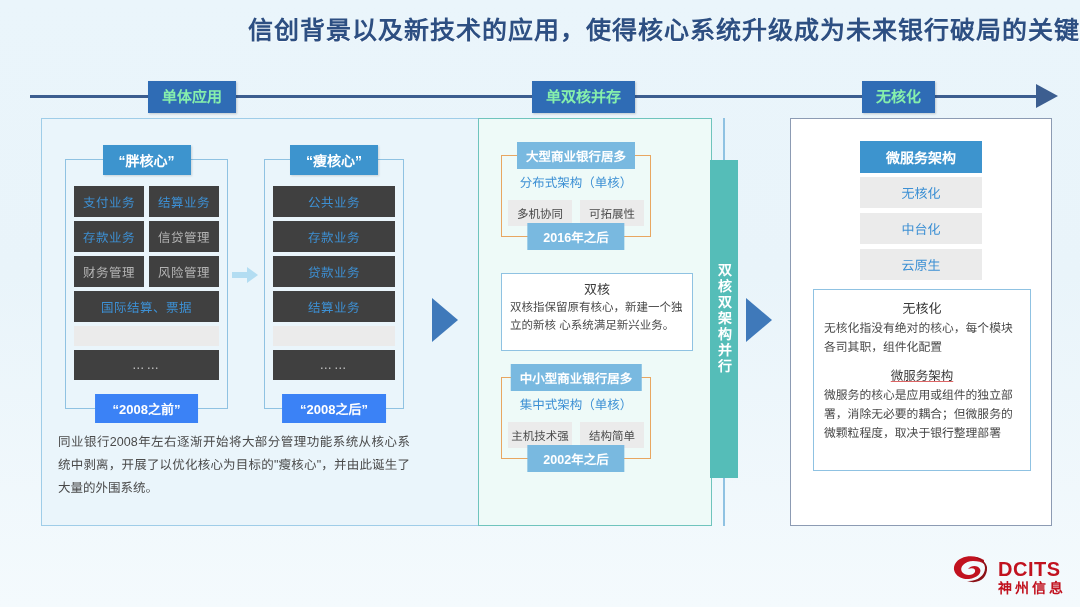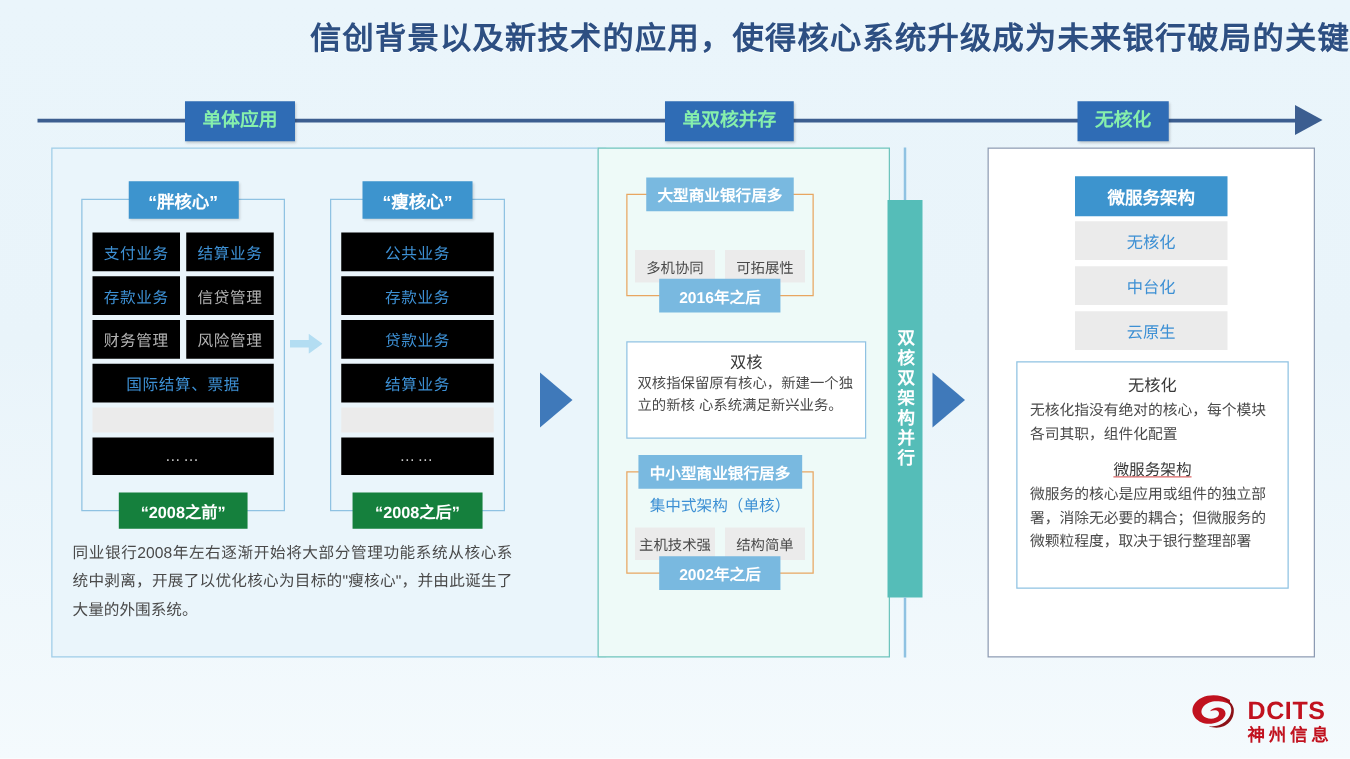--- a/index.html
+++ b/index.html
@@ -77,31 +77,31 @@
 
   .core-head {
     position: absolute; top: -15px; left: 50%; transform: translateX(-50%);
     background: #3d94ce; color: #fff;
     font-size: 14px; font-weight: bold;
     padding: 5px 16px; white-space: nowrap;
     box-shadow: 1px 1px 2px rgba(0,0,0,.15);
   }
   .core-foot {
     position: absolute; bottom: -15px; left: 50%; transform: translateX(-50%);
-    background: #15803d; color: #fff;
+    background: #3b82f6; color: #fff;
     font-size: 13px; font-weight: bold;
     padding: 5px 18px; white-space: nowrap;
   }
   .core-items {
     position: absolute; left: 8px; right: 8px; top: 26px;
     display: flex; flex-wrap: wrap; gap: 4px 5px;
     align-content: flex-start;
   }
   .cell {
-    background: #000000;
+    background: #404040;
     font-size: 12.5px;
     text-align: center;
     padding: 6px 0;
     white-space: nowrap;
     letter-spacing: .5px;
   }
   .cell.half { width: calc(50% - 2.5px); }
   .cell.full { width: 100%; }
   .cell.blue { color: #3d90d4; }
   .cell.grey { color: #b3b3b3; }
@@ -280,20 +280,21 @@
 
     <div id="left-caption">同业银行2008年左右逐渐开始将大部分管理功能系统从核心系统中剥离，开展了以优化核心为目标的"瘦核心"，并由此诞生了大量的外围系统。</div>
   </div>
 
   <div class="big-arrow" id="arrow-1"></div>
 
   <div class="panel" id="panel-mid">
 
     <div class="orange-block" id="mid-block-top">
       <div class="ob-head">大型商业银行居多</div>
+      <div class="ob-sub">分布式架构（单核）</div>
       <div class="ob-tags">
         <div class="ob-tag">多机协同</div>
         <div class="ob-tag">可拓展性</div>
       </div>
       <div class="ob-foot">2016年之后</div>
     </div>
 
     <div id="mid-note">
       <div class="nt-title">双核</div>
       <div class="nt-body">双核指保留原有核心，新建一个独立的新核 心系统满足新兴业务。</div>

